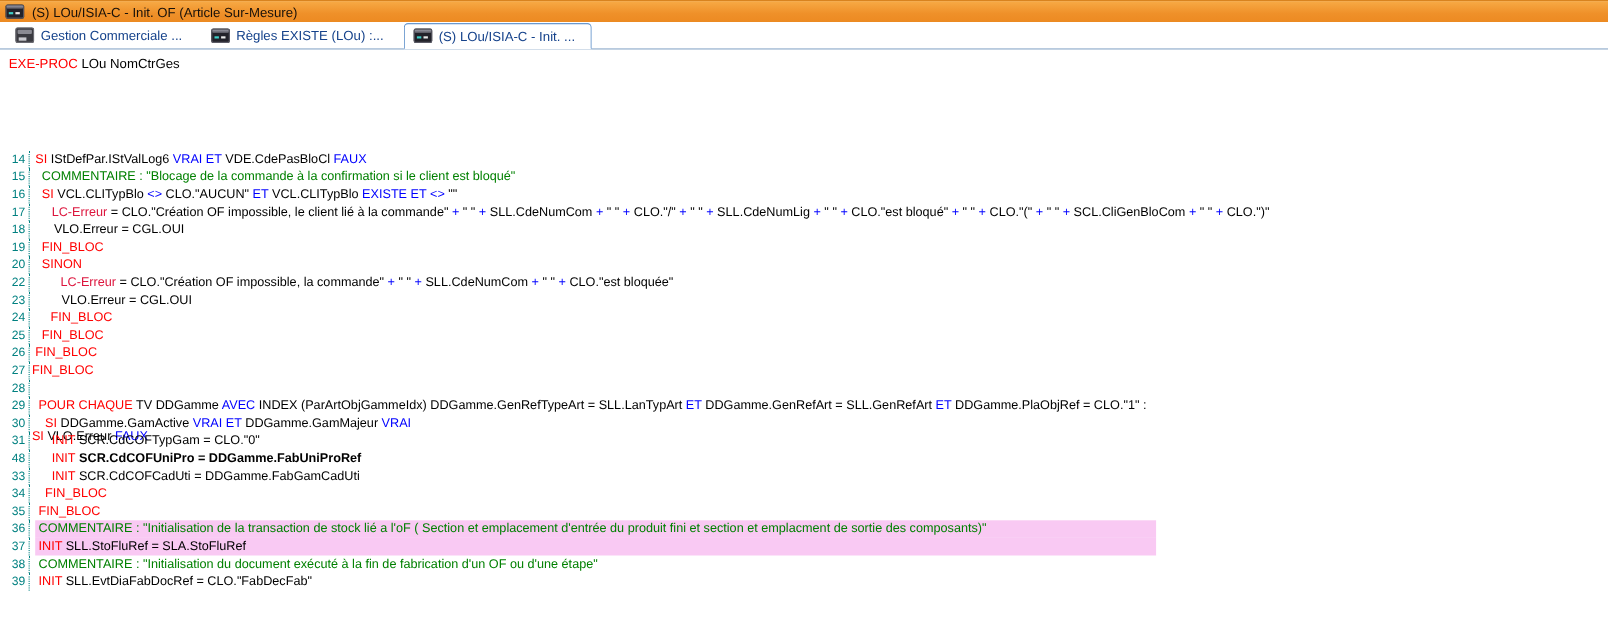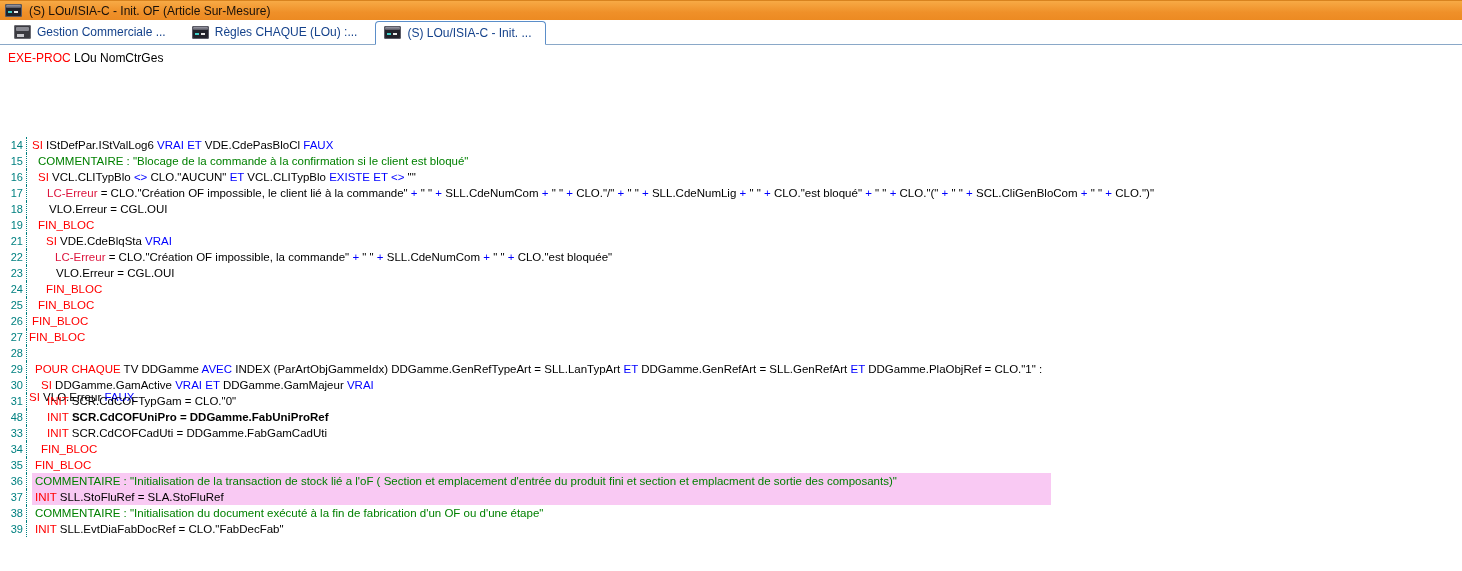--- a/index.html
+++ b/index.html
@@ -77,21 +77,21 @@
   <span>(S) LOu/ISIA-C - Init. OF (Article Sur-Mesure)</span>
 </div>
 
 <div class="tabbar">
   <div class="tab">
     <span class="printer-icon"></span>
     <span>Gestion Commerciale ...</span>
   </div>
   <div class="tab">
     <span class="term-icon"></span>
-    <span>Règles CHAQUE (LOu) :...</span>
+    <span>Règles EXISTE (LOu) :...</span>
   </div>
   <div class="tab active">
     <span class="term-icon"></span>
     <span>(S) LOu/ISIA-C - Init. ...</span>
   </div>
 </div>
 
 <div class="exeproc">
   <span class="kw">EXE-PROC</span><span> LOu NomCtrGes</span>
 </div>
@@ -116,22 +116,22 @@
       </div>
       <div class="row">
         <span class="ln">18</span>
         <span class="txt" style="padding-left: 22px;"><span style="color: rgb(0, 0, 0);">VLO.Erreur = CGL.OUI</span></span>
       </div>
       <div class="row">
         <span class="ln">19</span>
         <span class="txt" style="padding-left: 11px;"><span style="color: rgb(255, 0, 0);">FIN_BLOC</span></span>
       </div>
       <div class="row">
-        <span class="ln">21</span>
-        <span class="txt" style="padding-left: 19px;"><span style="color: rgb(255, 0, 0);">SI</span><span style="color: rgb(0, 0, 0);"> VDE.CdeBlqSta </span><span style="color: rgb(0, 0, 255);">VRAI</span></span>
+        <span class="ln">20</span>
+        <span class="txt" style="padding-left: 11px;"><span style="color: rgb(255, 0, 0);">SINON</span></span>
       </div>
       <div class="row">
         <span class="ln">22</span>
         <span class="txt" style="padding-left: 28px;"><span style="color: rgb(220, 20, 60);">LC-Erreur</span><span style="color: rgb(0, 0, 0);"> = CLO."Création OF impossible, la commande" </span><span style="color: rgb(0, 0, 255);">+</span><span style="color: rgb(0, 0, 0);"> " " </span><span style="color: rgb(0, 0, 255);">+</span><span style="color: rgb(0, 0, 0);"> SLL.CdeNumCom </span><span style="color: rgb(0, 0, 255);">+</span><span style="color: rgb(0, 0, 0);"> " " </span><span style="color: rgb(0, 0, 255);">+</span><span style="color: rgb(0, 0, 0);"> CLO."est bloquée"</span></span>
       </div>
       <div class="row">
         <span class="ln">23</span>
         <span class="txt" style="padding-left: 29px;"><span style="color: rgb(0, 0, 0);">VLO.Erreur = CGL.OUI</span></span>
       </div>
       <div class="row">

